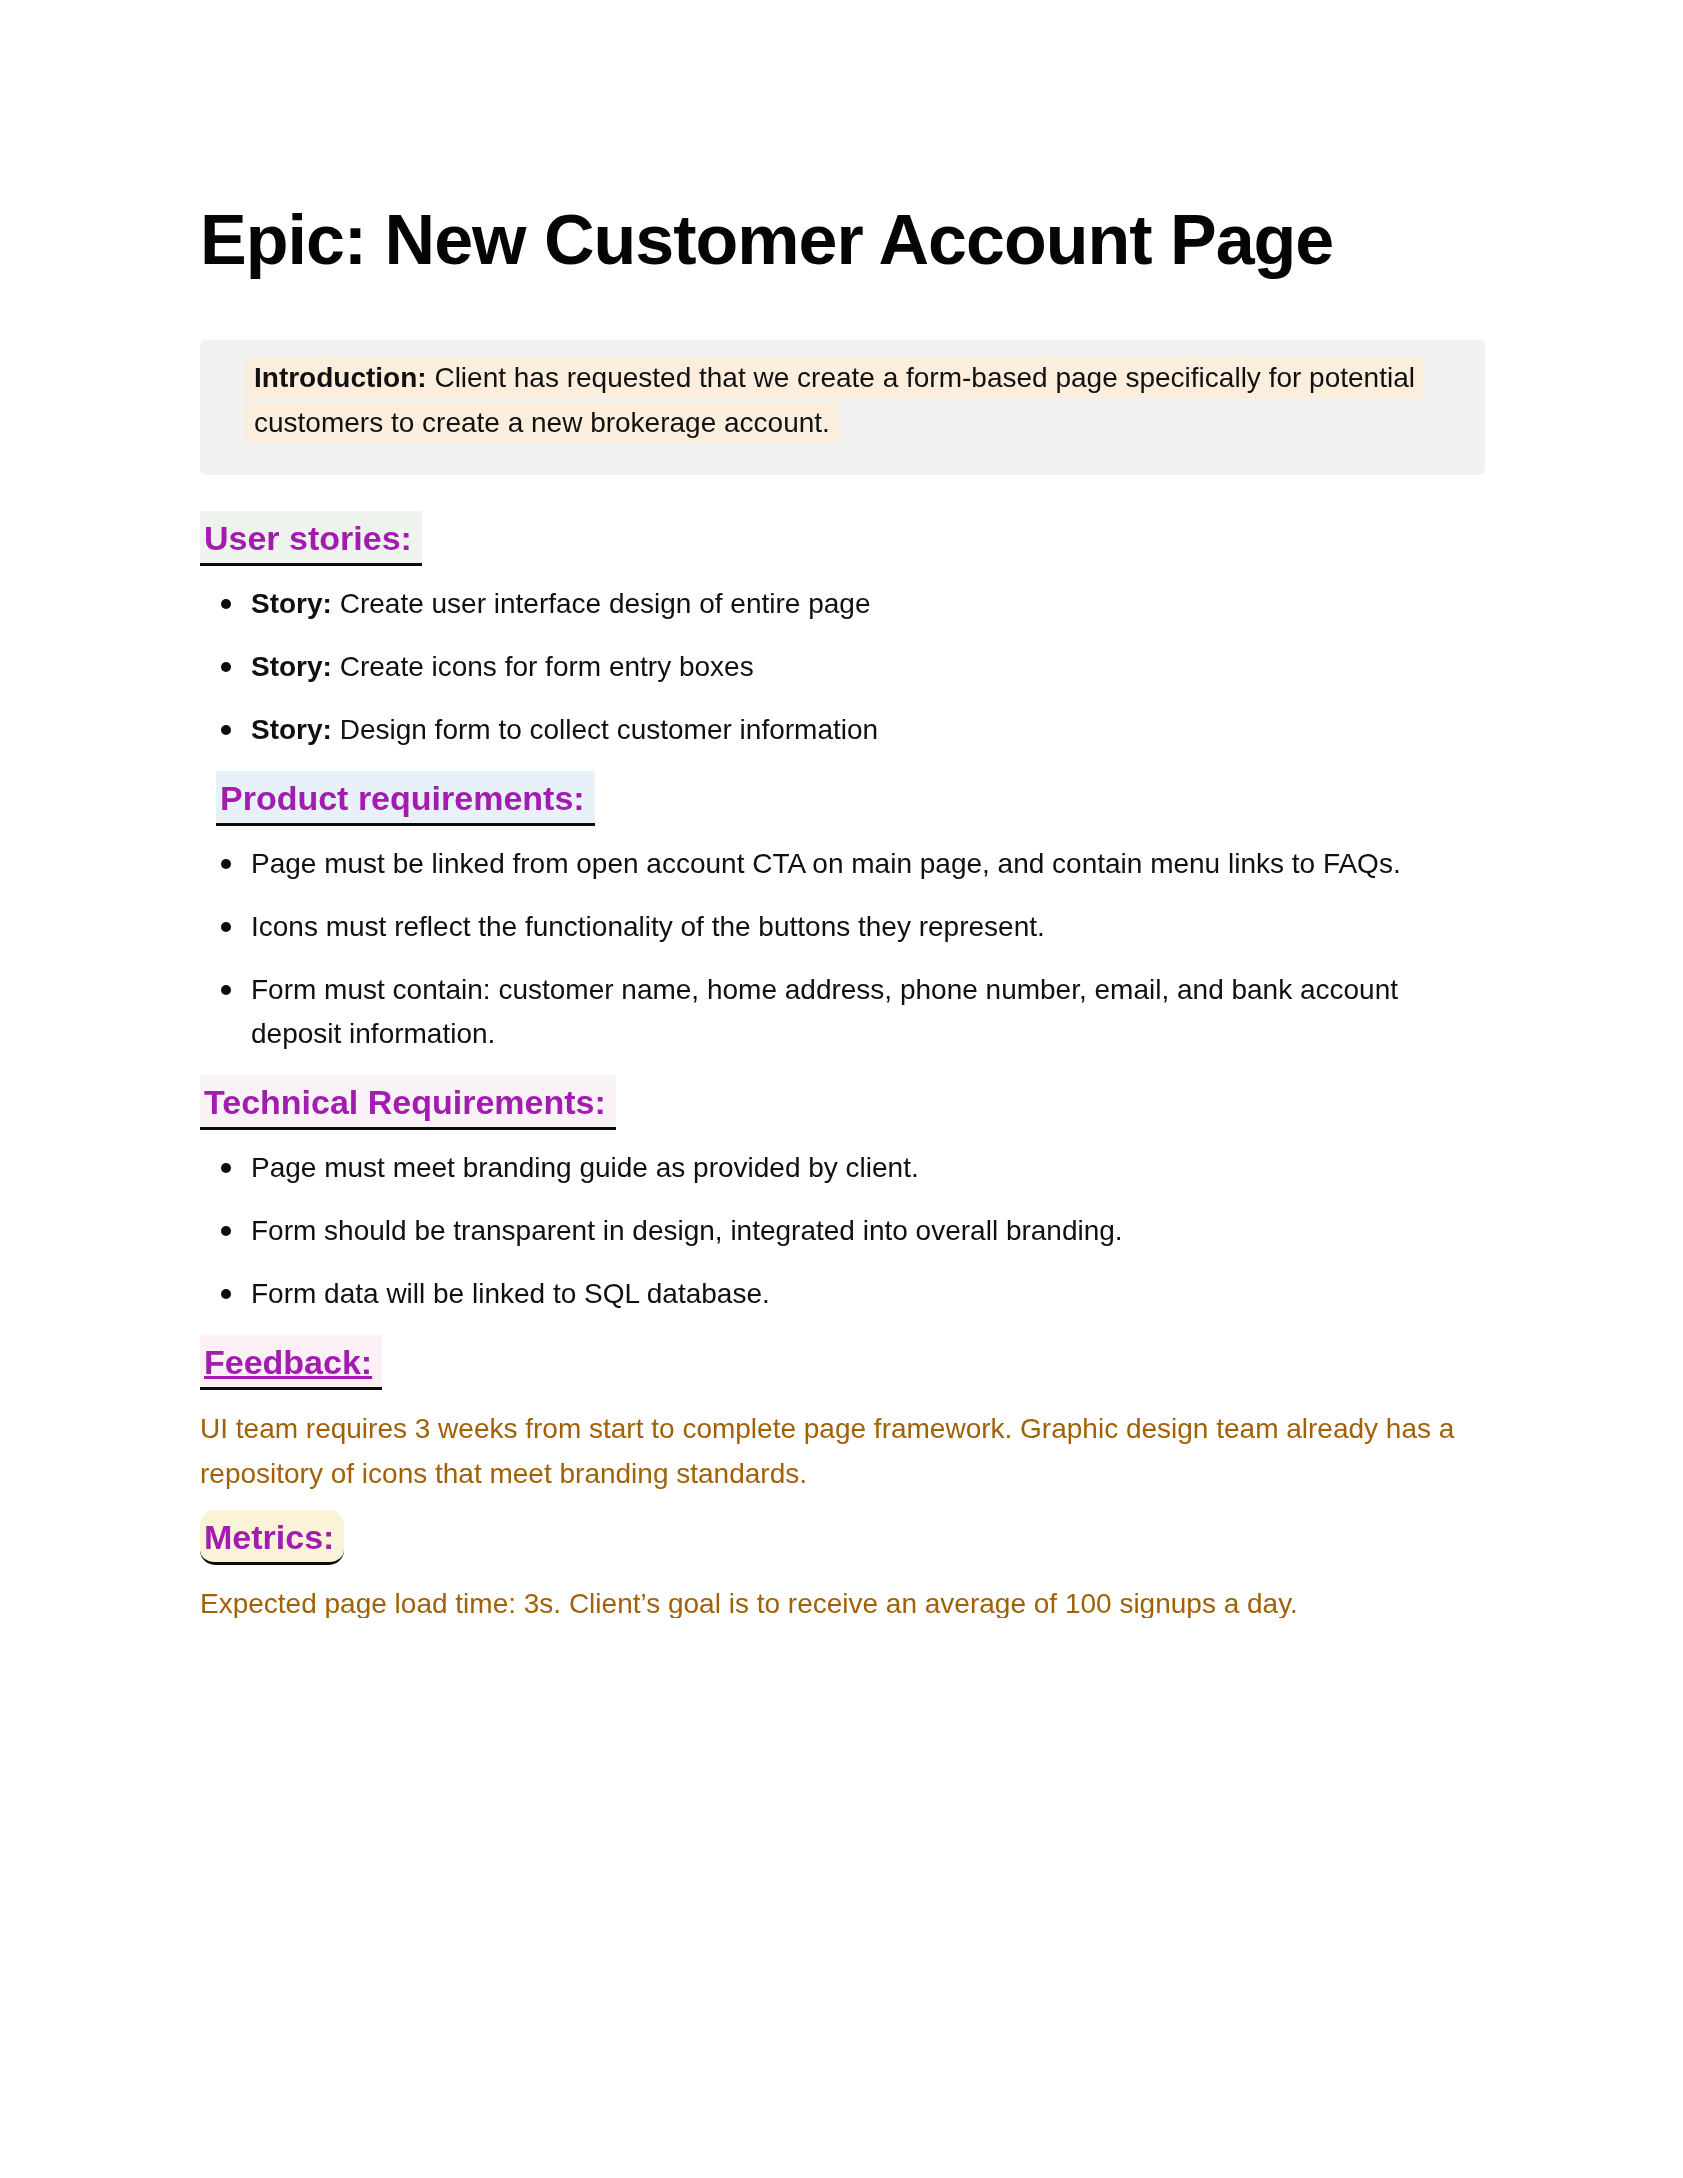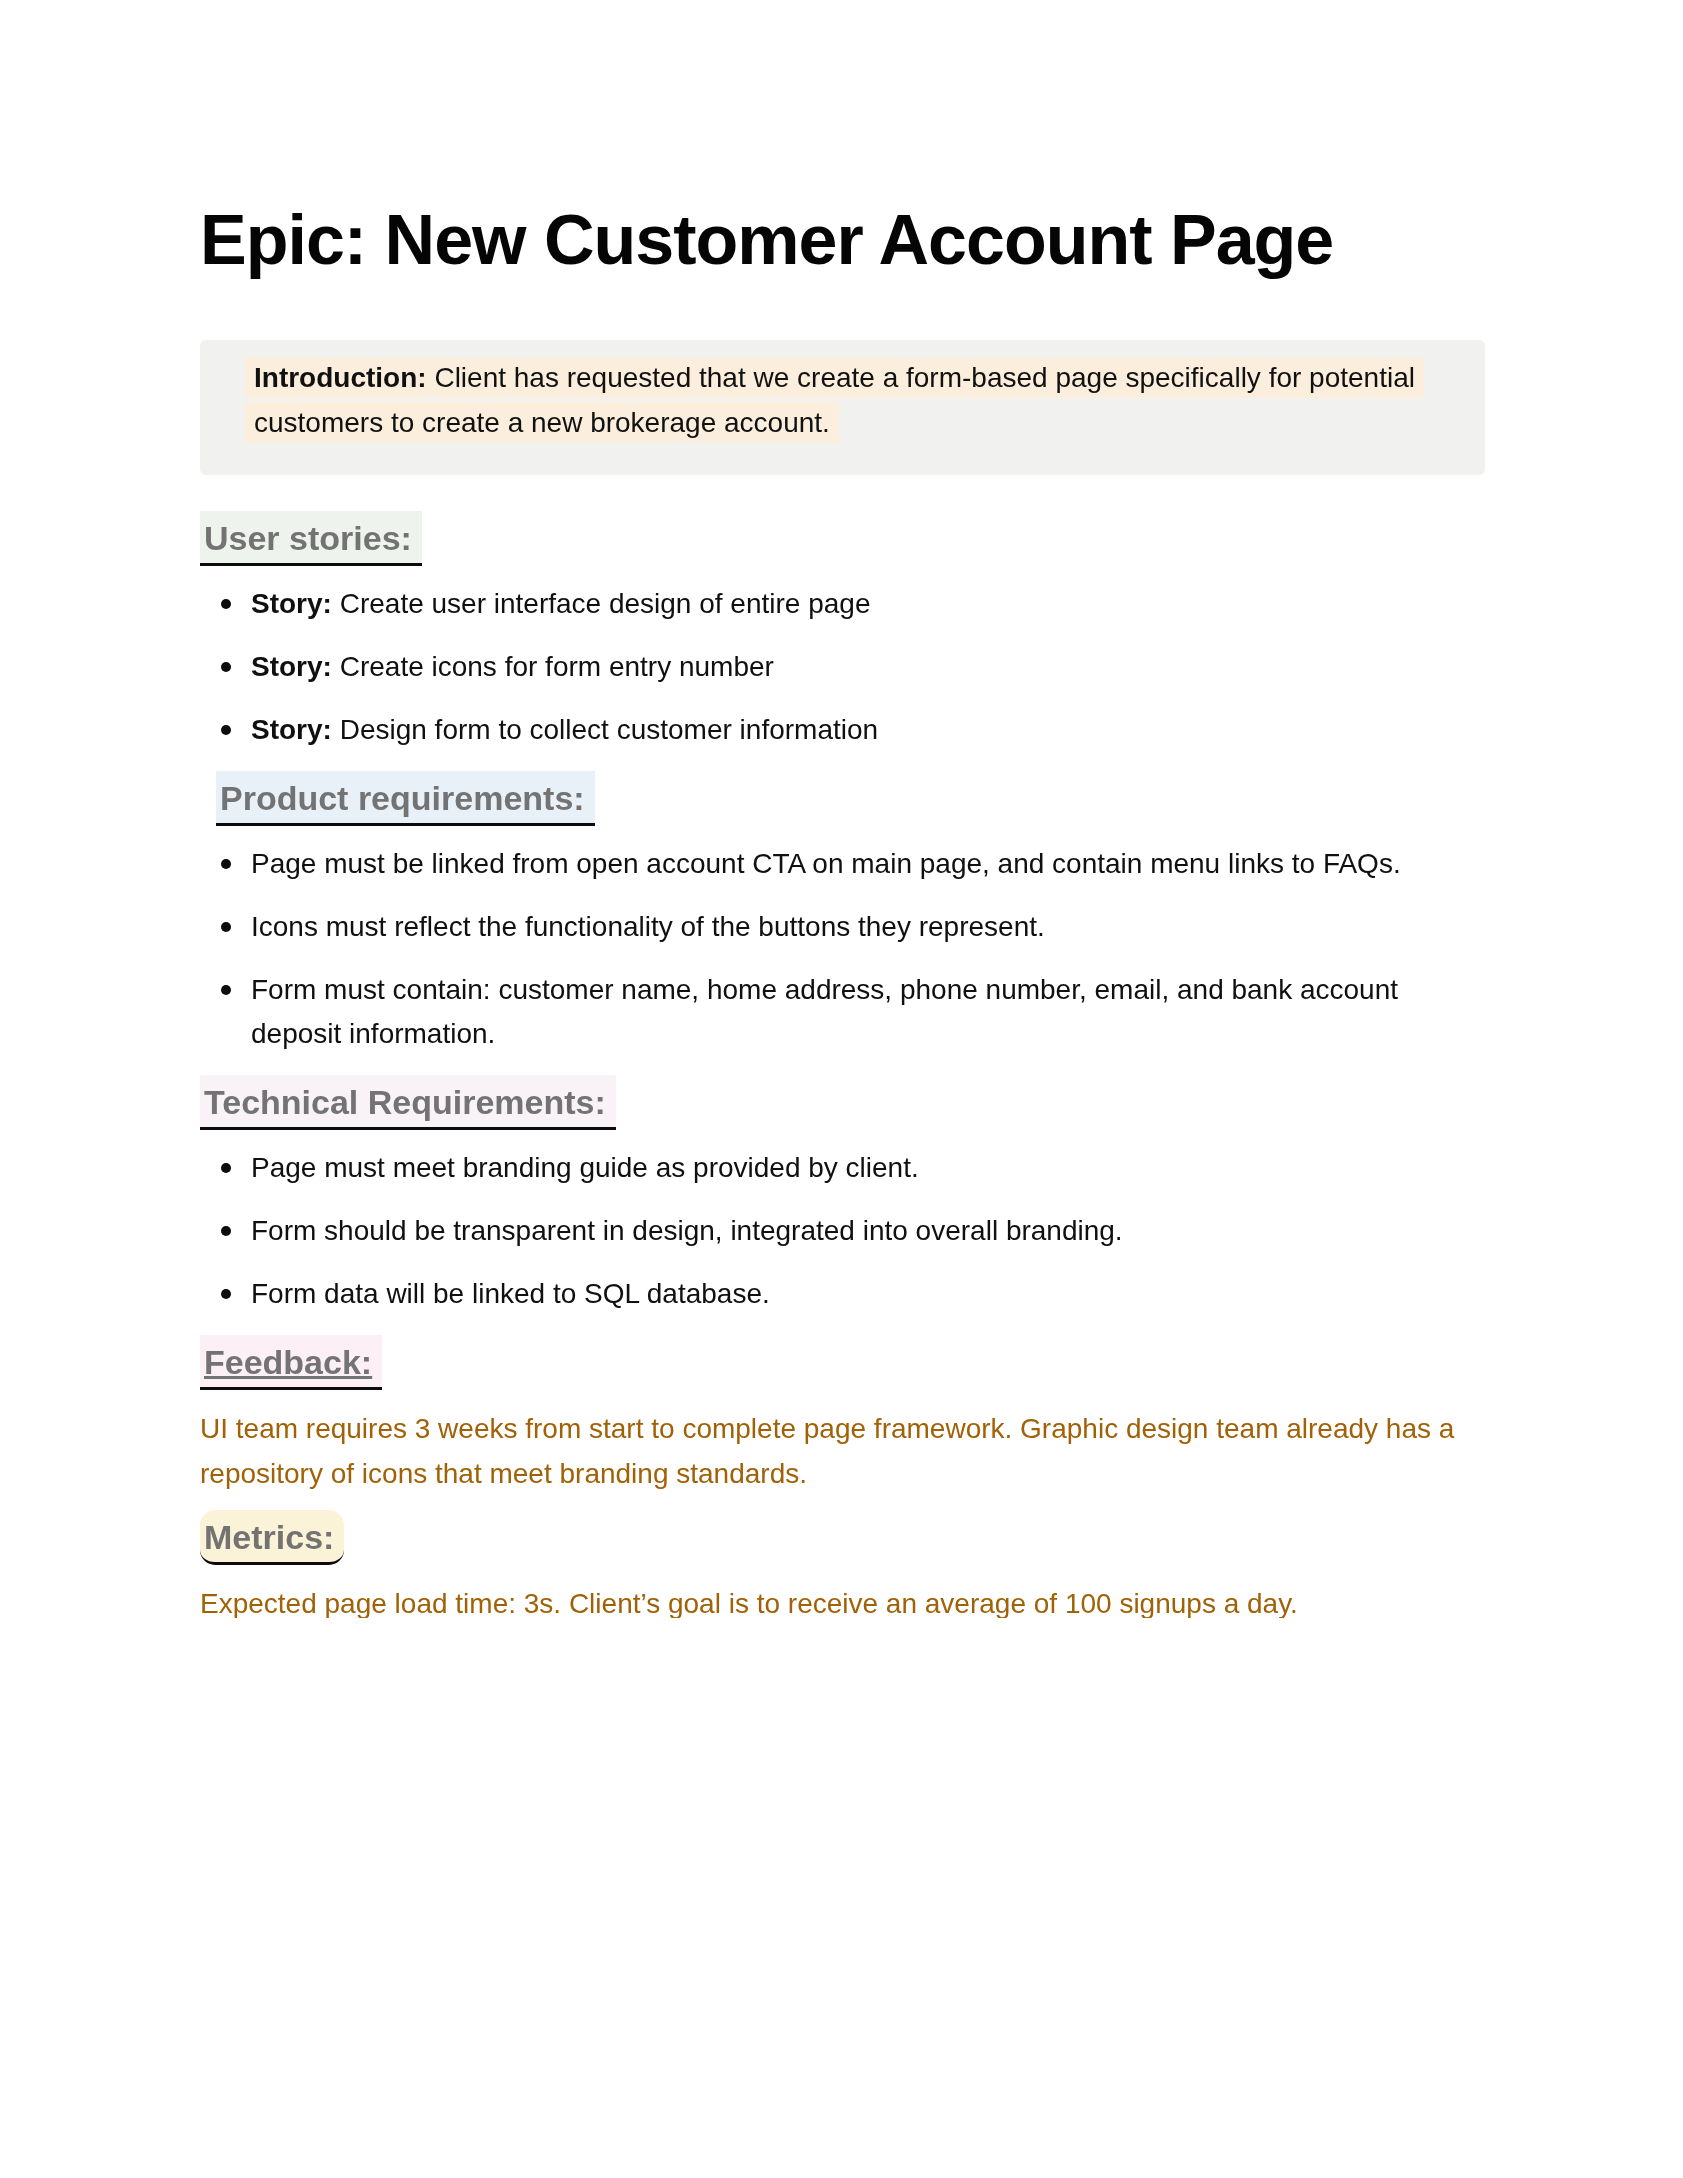--- a/index.html
+++ b/index.html
@@ -45,21 +45,21 @@
     padding: 5px 9px;
     -webkit-box-decoration-break: clone;
     box-decoration-break: clone;
   }
   section.doc-section { margin: 0; }
   h2.section-heading {
     margin: 14px 0 16px 0;
     font-size: 34px;
     font-weight: 700;
     line-height: 40px;
-    color: #737373;
+    color: #a21caf;
   }
   h2.section-heading.first { margin-top: 36px; }
   h2.section-heading .hl-head {
     display: inline-block;
     padding: 7px 10px 5px 4px;
     border-bottom: 3px solid #0c0c0c;
   }
   ul.bullet-list {
     list-style: none;
     margin: 0;
@@ -115,21 +115,21 @@
         <span class="hl-intro" style="background-color: rgb(251, 238, 221);"><strong>Introduction:</strong><span> Client has requested that we create a form-based page specifically for potential customers to create a new brokerage account.</span></span>
       </p>
     </section>
 
     <section class="doc-section">
       <h2 class="section-heading first">
         <span class="hl-head" style="background-color: rgb(239, 243, 237);">User stories:</span>
       </h2>
       <ul class="bullet-list">
         <li><strong>Story:</strong><span> Create user interface design of entire page</span></li>
-        <li><strong>Story:</strong><span> Create icons for form entry number</span></li>
+        <li><strong>Story:</strong><span> Create icons for form entry boxes</span></li>
         <li><strong>Story:</strong><span> Design form to collect customer information</span></li>
       </ul>
     </section>
 
     <section class="doc-section">
       <h2 class="section-heading">
         <span class="hl-head" style="background-color: rgb(232, 241, 248); margin-left: 16px;">Product requirements:</span>
       </h2>
       <ul class="bullet-list">
         <li><span>Page must be linked from open account CTA on main page, and contain menu links to FAQs.</span></li>

